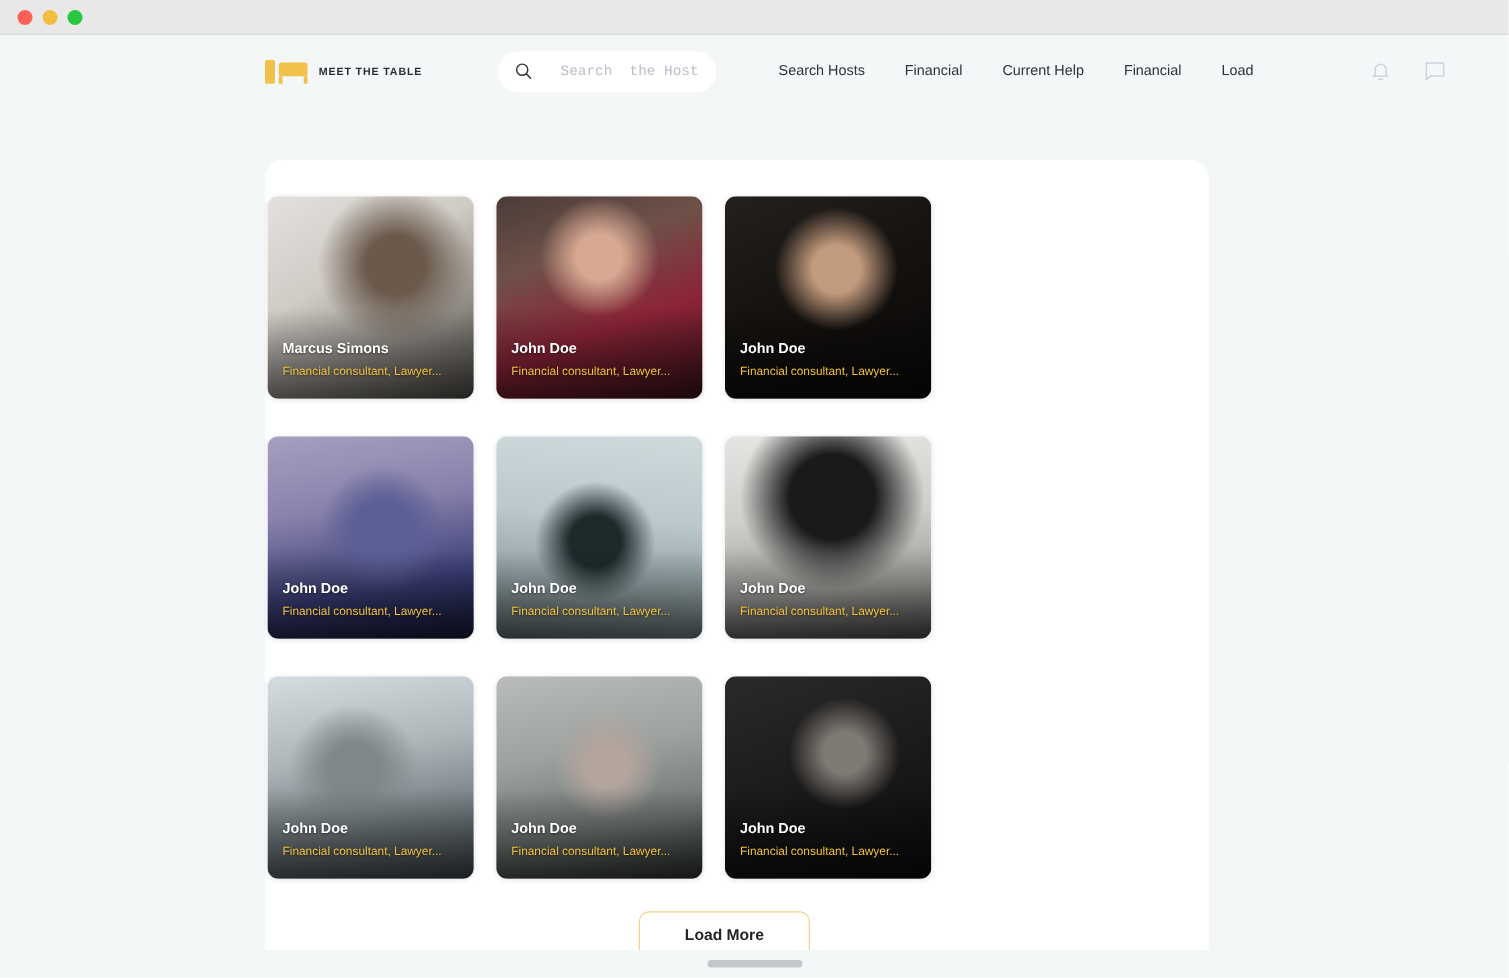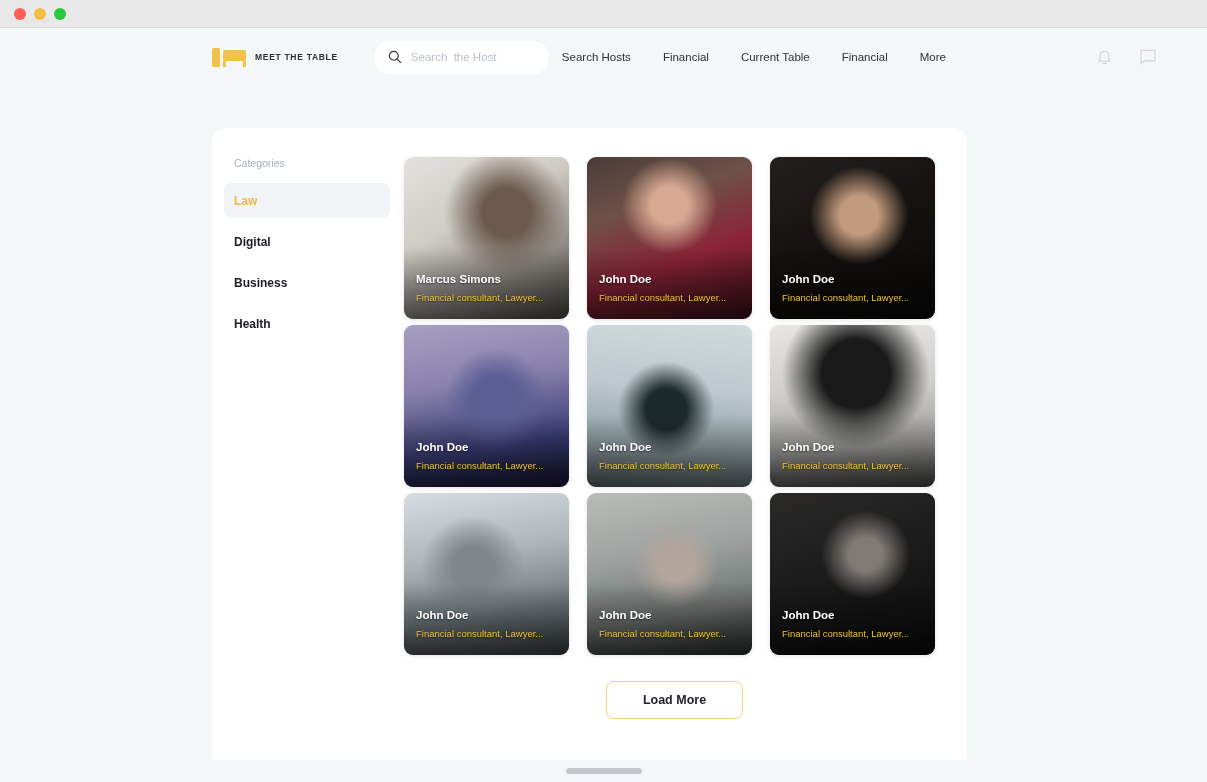--- a/index.html
+++ b/index.html
@@ -34,20 +34,21 @@
     position: relative;
     overflow: hidden;
   }
 
   
   .topnav {
     height: 58px;
     display: flex;
     align-items: center;
     padding: 0 50px 0 212px;
+    gap: 24px;
   }
 
   .brand { display: flex; align-items: center; gap: 9px; flex: 0 0 auto; }
   .brand-mark {
     width: 34px; height: 19px;
     position: relative;
     display: block;
   }
   .brand-mark .bm-left {
     position: absolute; left: 0; top: 0;
@@ -87,32 +88,33 @@
     align-items: center;
     padding: 0 14px;
     gap: 9px;
     flex: 0 0 auto;
   }
   .searchbox svg { display: block; flex: 0 0 auto; }
   .search-input {
     border: none;
     outline: none;
     background: transparent;
-    font-family: Liberation Sans, sans-serif;
+    font-family: Liberation Mono, monospace;
     font-size: 11.5px;
     color: #3a3a44;
     width: 100%;
+    text-align: right;
   }
   .search-input::placeholder { color: #b9bec9; }
 
   .navlinks {
     display: flex;
     align-items: flex-start;
     gap: 32px;
-    margin-left: 13px;
+    margin-left: 26px;
     flex: 1 1 auto;
   }
   .navlink {
     font-size: 11.5px;
     color: #2f3038;
     white-space: nowrap;
     cursor: pointer;
     text-decoration: none;
   }
 
@@ -161,21 +163,21 @@
   .content-title {
     font-size: 16.5px;
     font-weight: bold;
     color: #b3bbc7;
     margin-bottom: 20px;
   }
 
   .grid {
     display: grid;
     grid-template-columns: repeat(3, 165px);
-    gap: 6px 18px;
+    gap: 30px 18px;
   }
 
   .card {
     position: relative;
     width: 165px;
     height: 162px;
     border-radius: 9px;
     overflow: hidden;
     cursor: pointer;
     box-shadow: 0 1px 4px rgba(30,40,60,0.13);
@@ -279,49 +281,42 @@
           <circle cx="6.6" cy="6.6" r="5.1" stroke="#2f3038" stroke-width="1.3"></circle>
           <line x1="10.4" y1="10.4" x2="14.3" y2="14.3" stroke="#2f3038" stroke-width="1.3" stroke-linecap="round"></line>
         </svg>
       </span>
       <input class="search-input" type="text" placeholder="Search  the Host" style="">
     </div>
 
     <nav class="navlinks">
       <a class="navlink">Search Hosts</a>
       <a class="navlink">Financial</a>
-      <a class="navlink">Current Table</a>
+      <a class="navlink">Current Help</a>
       <a class="navlink">Financial</a>
-      <a class="navlink">More</a>
+      <a class="navlink">Load</a>
     </nav>
 
     <div class="navicons">
       <span>
         <svg width="17" height="18" viewBox="0 0 18 19" fill="none">
           <path d="M4.4 8.1a4.6 4.6 0 0 1 9.2 0v3.6l1.3 2.1H3.1l1.3-2.1V8.1Z" stroke="#ced3dd" stroke-width="1.25" stroke-linejoin="round"></path>
           <path d="M7.3 16.2h3.4" stroke="#ced3dd" stroke-width="1.25" stroke-linecap="round"></path>
         </svg>
       </span>
       <span>
         <svg width="18" height="18" viewBox="0 0 19 19" fill="none">
           <path d="M2.2 2.6h14.6v11H5.4l-3.2 3.1V2.6Z" stroke="#ced3dd" stroke-width="1.25" stroke-linejoin="round"></path>
         </svg>
       </span>
     </div>
   </div>
 
   <div class="panel">
 
-    <aside class="sidebar">
-      <div class="sidebar-title">Categories</div>
-      <div class="cat-item active">Law</div>
-      <div class="cat-item">Digital</div>
-      <div class="cat-item">Business</div>
-      <div class="cat-item">Health</div>
-    </aside>
 
     <section class="content">
 
       <div class="grid">
 
         <div class="card">
           <div class="card-img" style="background-image:radial-gradient(circle at 62% 34%, #6b5a4c 0 16%, rgba(0,0,0,0) 42%),linear-gradient(150deg,#e3e1de 0%,#cfccc6 38%,#8e8a84 70%,#4e4b46 100%);"></div>
           <div class="card-scrim"></div>
           <div class="card-body">
             <div class="card-name">Marcus Simons</div>

